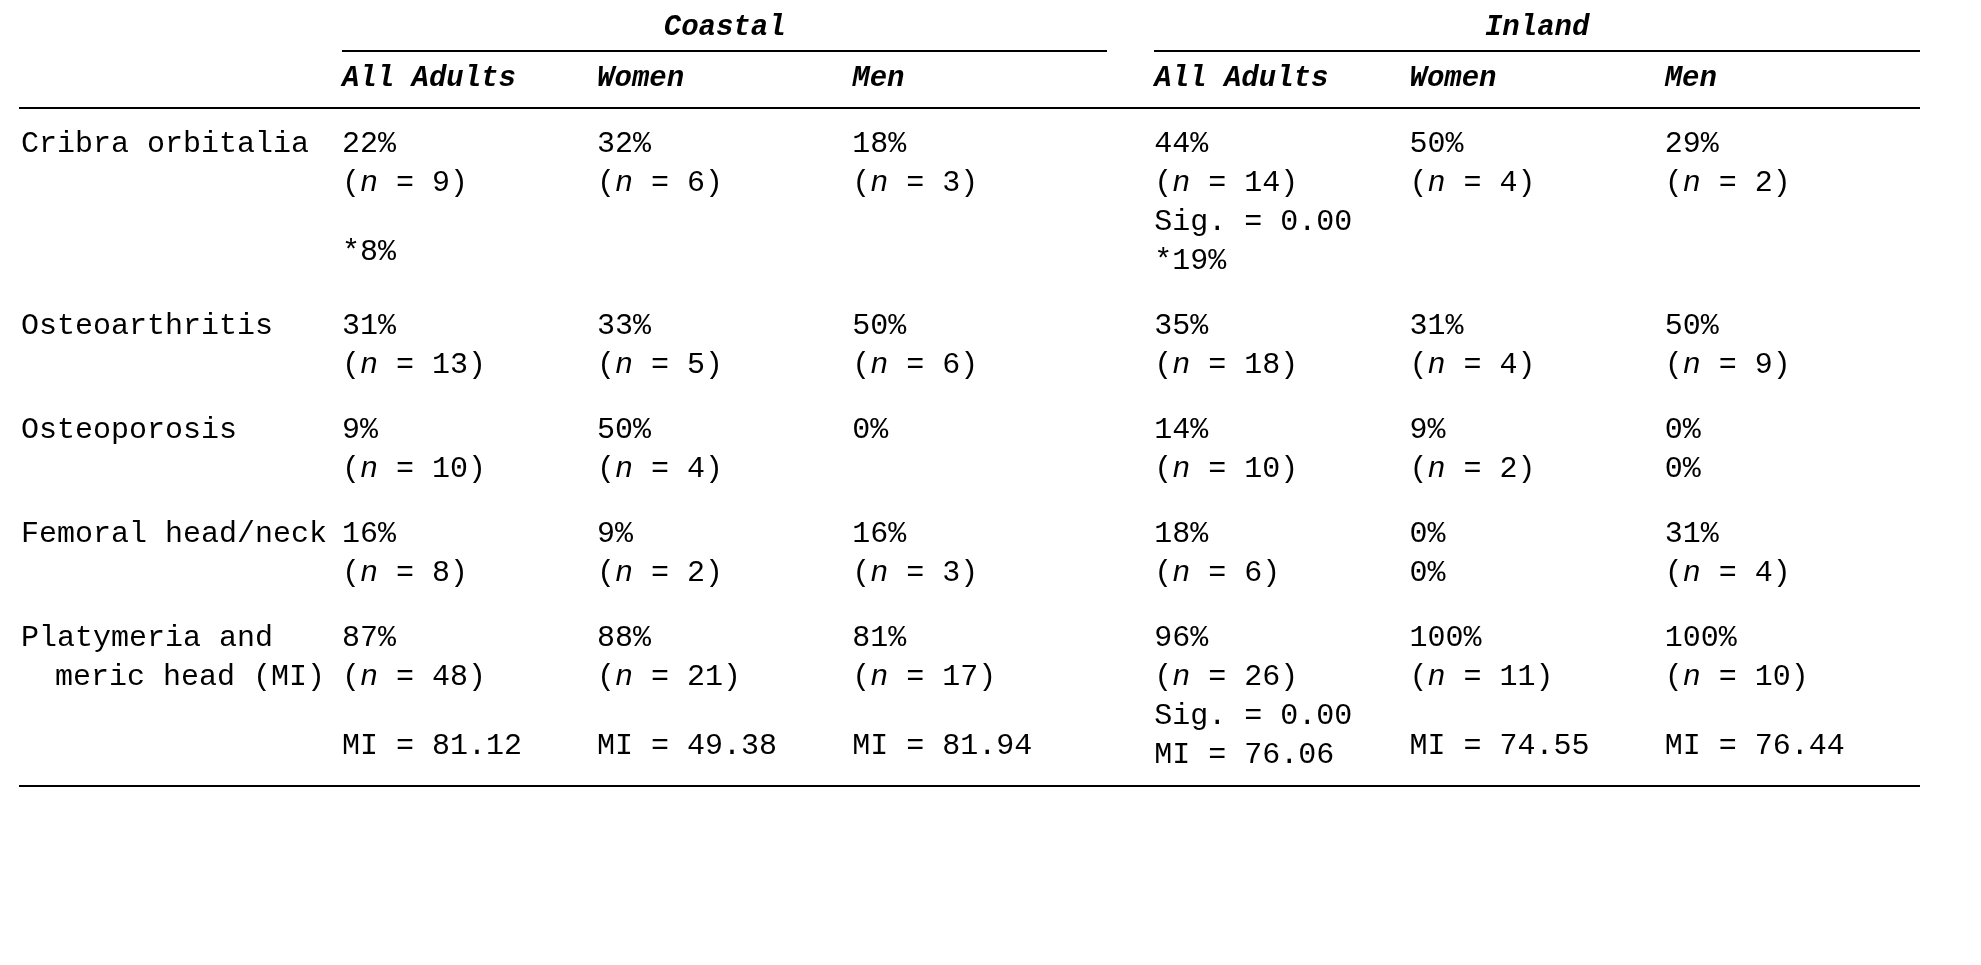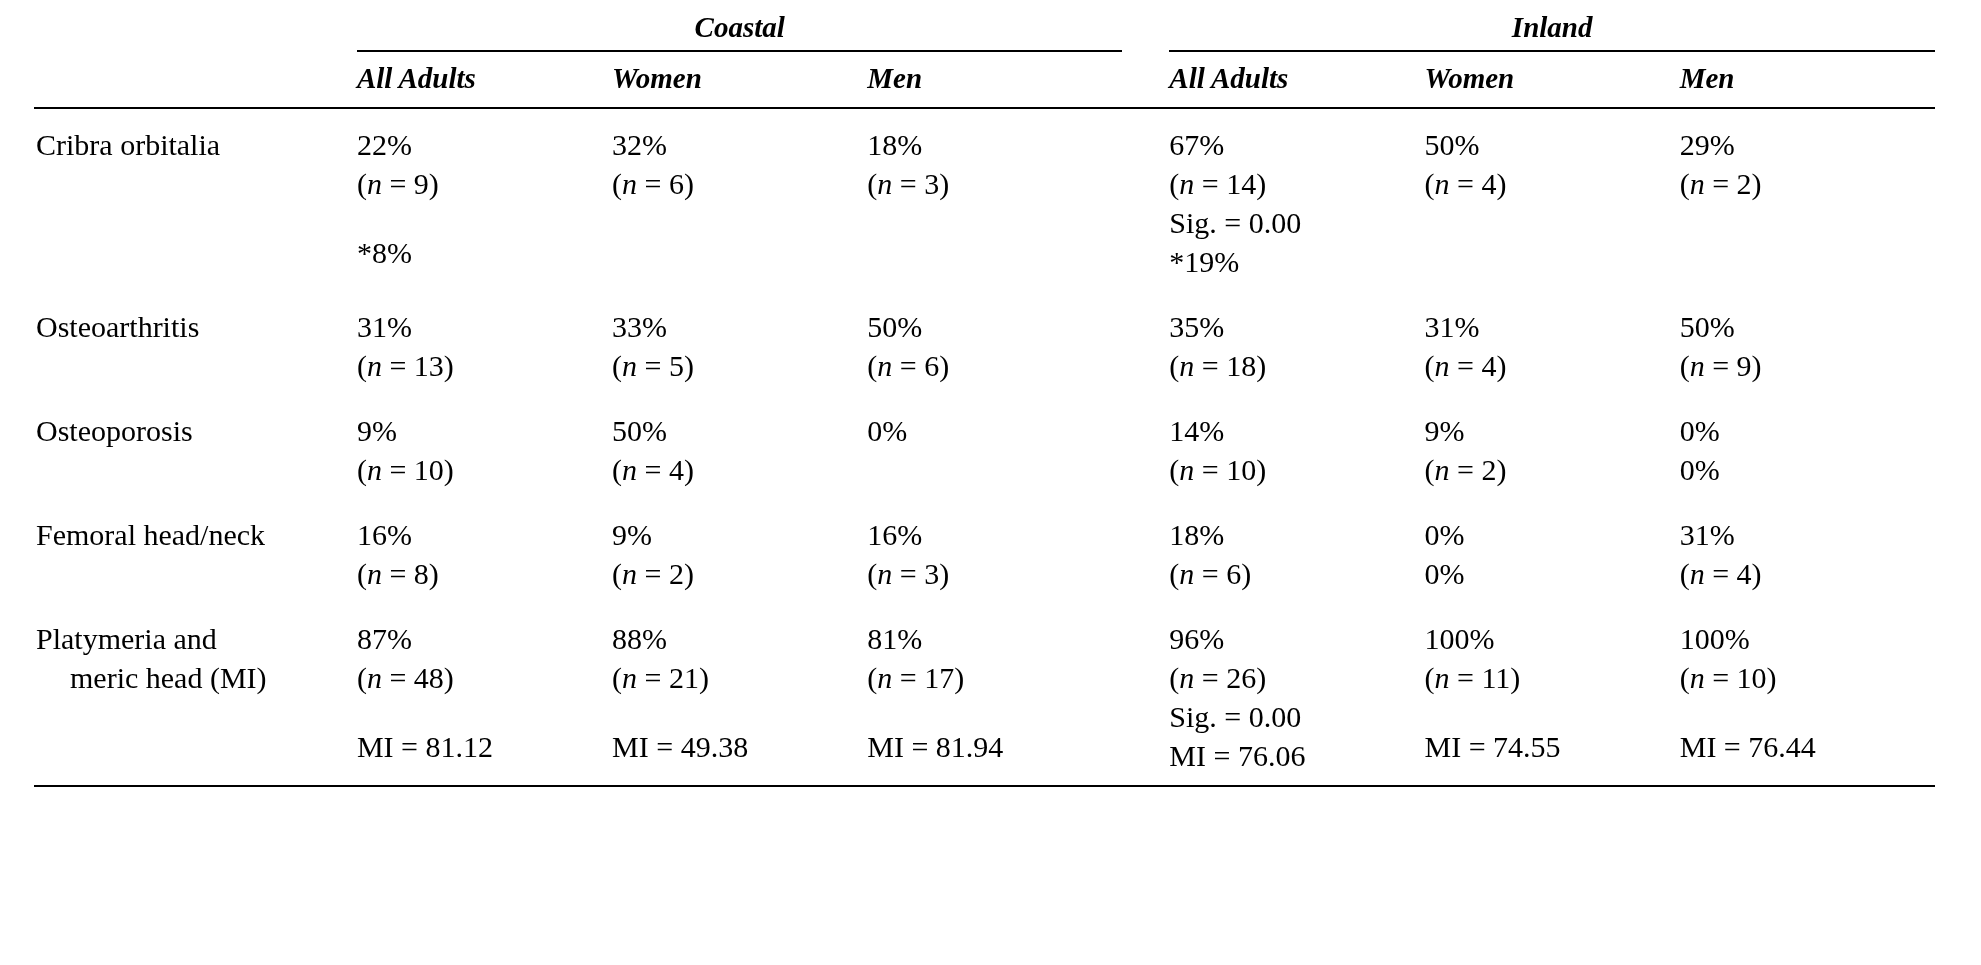--- a/index.html
+++ b/index.html
@@ -11,22 +11,23 @@
     width: 1981px;
     height: 965px;
     font-family: "Liberation Serif", serif;
     color: #000000;
     overflow: hidden;
   }
   .page {
     width: 1981px;
     height: 800px;
     box-sizing: border-box;
-    padding: 0 34px;
+    padding: 0 19px;
     position: relative;
+    font-family: Liberation Mono, monospace;
   }
   table.data-table {
     border-collapse: collapse;
     width: 1901px;
     table-layout: fixed;
   }
   
   col.c-label { width: 310px; }
   col.c-data  { width: 245px; }
   col.c-gap   { width: 45px; }
@@ -131,21 +132,21 @@
         <td>
           <span class="cell-line">32%</span>
           <span class="cell-line">(<span class="italic-n">n</span> = 6)</span>
         </td>
         <td>
           <span class="cell-line">18%</span>
           <span class="cell-line">(<span class="italic-n">n</span> = 3)</span>
         </td>
         <td></td>
         <td>
-          <span class="cell-line">67%</span>
+          <span class="cell-line">44%</span>
           <span class="cell-line">(<span class="italic-n">n</span> = 14)</span>
           <span class="cell-line">Sig. = 0.00</span>
           <span class="cell-line">*19%</span>
         </td>
         <td>
           <span class="cell-line">50%</span>
           <span class="cell-line">(<span class="italic-n">n</span> = 4)</span>
         </td>
         <td>
           <span class="cell-line">29%</span>

